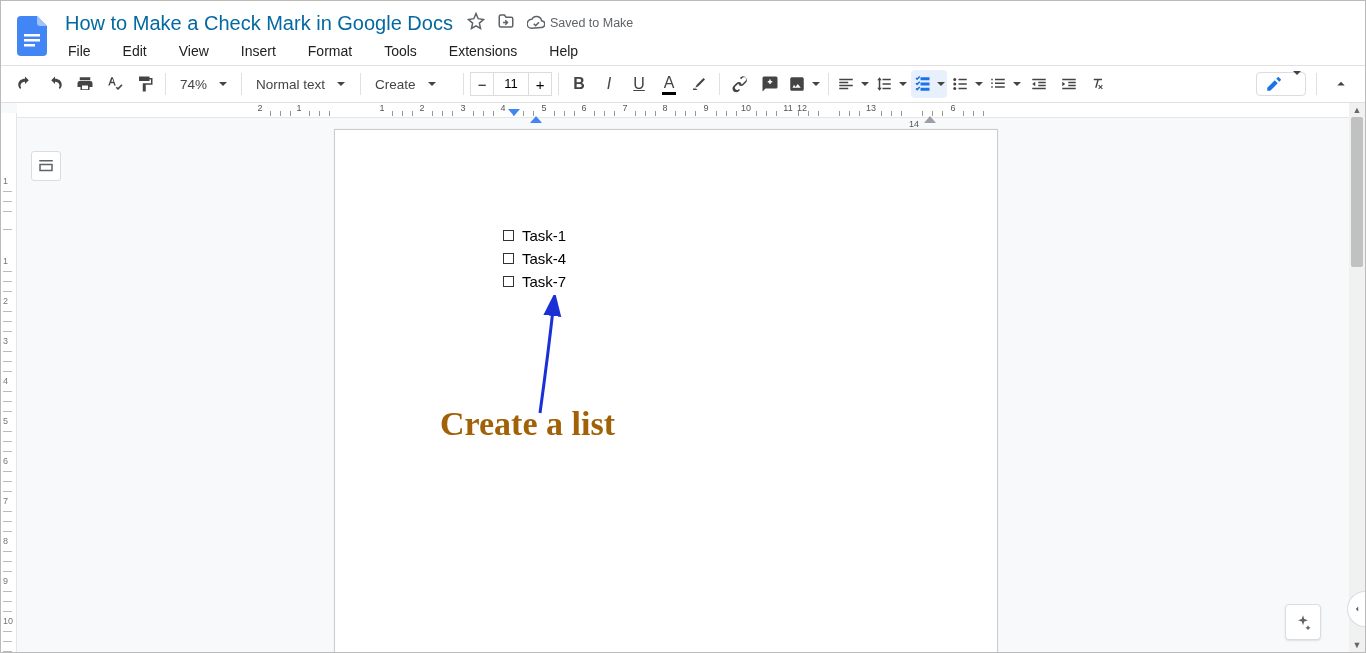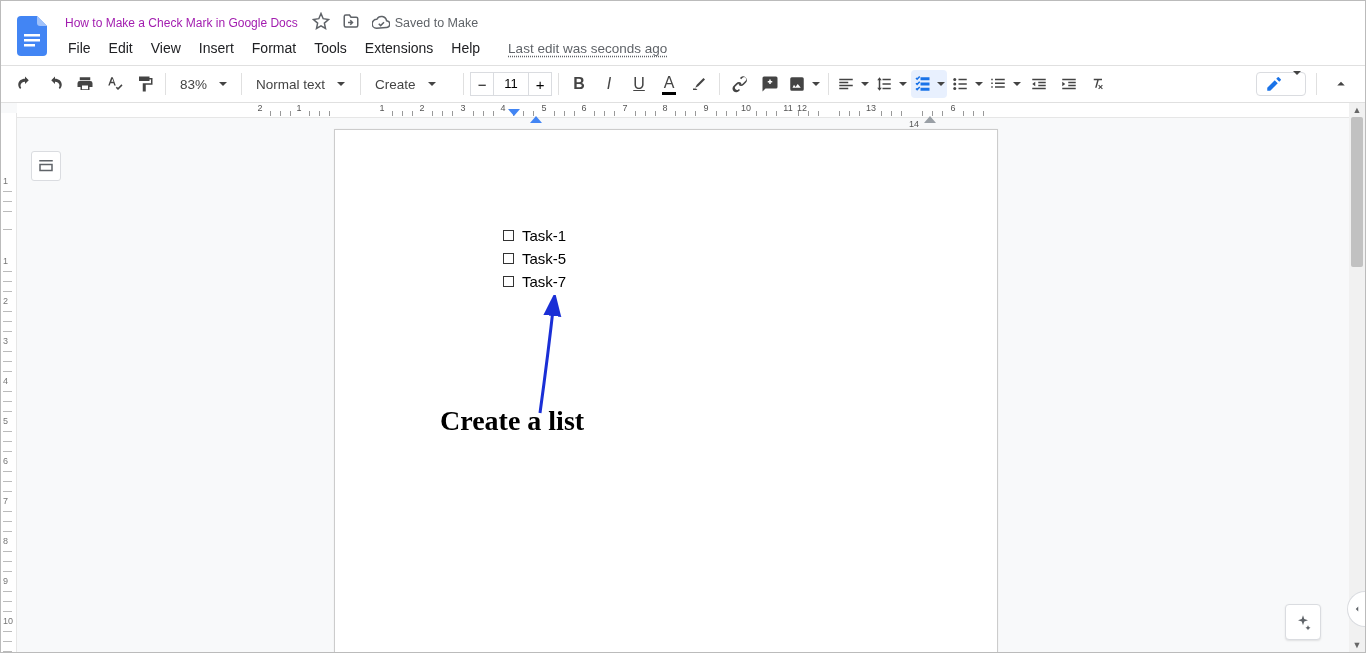--- a/index.html
+++ b/index.html
@@ -1,24 +1,24 @@
 <!DOCTYPE html>
 <html><head>
 <meta charset="utf-8">
 <style>
   * { box-sizing: border-box; margin: 0; padding: 0; }
   body { font-family: Arial, "Helvetica Neue", sans-serif; background: #fff; overflow: hidden; width: 1366px; height: 653px; position: relative; border:1px solid #bbb;}
   .titlebar { display: flex; align-items: center; height: 64px; padding: 6px 12px 0 12px; }
   .docs-logo { width: 40px; height: 40px; margin-right: 8px; display:flex; align-items:center; justify-content:center;}
   .title-area { flex: 1; display: flex; flex-direction: column; }
   .title-row { display: flex; align-items: center; gap: 10px; }
-  .doc-title { font-size: 12px; color: #a21caf; padding:2px 4px;}
+  .doc-title { font-size: 20px; color: #0369a1; padding:2px 4px;}
   .title-icons { display: flex; align-items: center; gap: 12px; color:#5f6368; }
   .save-state { font-size: 12.5px; color:#5f6368; display:flex; align-items:center; gap:5px;}
-  .menubar { display: flex; align-items: center; gap: 4px; font-size: 14px; color:#202124; margin-top:2px;}
+  .menubar { display: flex; align-items: center; gap: 18px; font-size: 14px; color:#202124; margin-top:2px;}
   .menubar span { padding: 4px 7px; border-radius:4px; cursor:pointer;}
   .last-edit { color:#5f6368; text-decoration: underline dotted #5f6368; text-underline-offset:3px; margin-left:10px; font-size:13.5px;}
   .right-tools { display:flex; align-items:center; gap:16px; padding-right:8px;}
   .comments-btn svg { fill:#5f6368;}
   .share-btn { background:#1a73e8; color:#fff; font-weight:500; font-size:14px; border:none; border-radius:4px; padding:8px 16px; display:flex; align-items:center; gap:6px; cursor:pointer;}
   .avatar { width:34px; height:34px; border-radius:50%; background: radial-gradient(circle at 50% 32%, #ead6c8 0 28%, transparent 29%), linear-gradient(#cfd8dc,#90a4ae); border:1px solid #ccc;}
   .toolbar { height:38px; border-top:1px solid #e0e0e0; border-bottom:1px solid #e0e0e0; display:flex; align-items:center; padding:0 10px; gap:2px;}
   .tb-btn { width:28px; height:28px; display:flex; align-items:center; justify-content:center; border-radius:4px; cursor:pointer; color:#444;}
   .tb-btn.active { background:#e8f0fe; color:#1a73e8;}
   .tb-sep { width:1px; height:22px; background:#e0e0e0; margin:0 4px;}
@@ -34,21 +34,21 @@
   .vruler .lbl { position:absolute; font-size:9px; color:#777; left:2px; transform:translateY(-50%);}
   .hruler { position:absolute; top:0; left:16px; right:0; height:15px; background:#fff; border-bottom:1px solid #e6e6e6;}
   .hruler-inner{ position:absolute; left:317px; right:0; top:0; bottom:0;}
   .hruler .tick { position:absolute; top:8px; width:1px; height:5px; background:#999;}
   .hruler .lbl { position:absolute; top:0; font-size:9px; color:#555; transform:translateX(-50%);}
   .indent-marker{position:absolute; top:8px;}
   .page { position:absolute; top:26px; left:333px; width:664px; height:860px; background:#fff; border:1px solid #ccc; box-shadow:0 0 2px rgba(0,0,0,0.05);}
   .page-content { position:absolute; top:94px; left:168px; font-family: Arial; font-size:15px; color:#000; line-height:23px;}
   .checkline { display:flex; align-items:center; gap:8px;}
   .checkbox-sym { width:11px; height:11px; border:1.5px solid #333; display:inline-block;}
-  .annotation { position:absolute; font-family: "Comic Sans MS","Segoe Script","Bradley Hand",cursive; font-size:28px; color:#000000; font-weight:600;}
+  .annotation { position:absolute; font-family: "Comic Sans MS","Segoe Script","Bradley Hand",cursive; font-size:34px; color:#a16207; font-weight:600;}
   .arrow-svg { position:absolute; }
   .outline-btn { position:absolute; top:48px; left:30px; width:30px; height:30px; border:1px solid #dadce0; border-radius:3px; display:flex; align-items:center; justify-content:center; color:#5f6368; background:#fff;}
   .scrollbar-v { position:absolute; right:0; top:102px; bottom:0; width:16px; background:#f1f1f1;}
   .scrollbar-v .track{position:absolute; top:14px; bottom:14px; left:0; right:0;}
   .scrollbar-v .thumb{position:absolute; top:0; height:150px; left:2px; right:2px; background:#c1c1c1; border-radius:2px;}
   .scrollbar-v .arrow{position:absolute; left:0; right:0; height:14px; display:flex; align-items:center; justify-content:center; color:#666; font-size:9px;}
   .side-tab { position:absolute; right:0; top:590px; width:18px; height:36px; background:#fff; border:1px solid #dadce0; border-right:none; border-radius:18px 0 0 18px; display:flex; align-items:center; justify-content:center; color:#5f6368;}
   .explore-btn { position:absolute; right:28px; bottom:12px; width:36px; height:36px; background:#fff; border:1px solid #dadce0; border-radius:4px; display:flex; align-items:center; justify-content:center; box-shadow:0 1px 2px rgba(0,0,0,0.1);}
   .editing-mode{ display:flex; align-items:center; gap:4px; border:1px solid #dadce0; padding:2px 4px 2px 8px; border-radius:4px;}
 </style>
@@ -87,21 +87,20 @@
     </div>
     <div class="menubar">
       <span>File</span>
       <span>Edit</span>
       <span>View</span>
       <span>Insert</span>
       <span>Format</span>
       <span>Tools</span>
       <span>Extensions</span>
       <span>Help</span>
-      <span class="last-edit">Last edit was seconds ago</span>
     </div>
   </div>
 </div>
 
 <div class="toolbar">
   <div class="tb-btn">
       <svg width="18" height="18" viewBox="0 0 24 24" fill="#444">
         <path d="M12 5V2L7 7l5 5V9c3 0 6 2 6 5 0 1-.3 2-1 3l1.5 1.5C20 17 21 15 21 13c0-5-4-8-9-8z" transform="scale(-1,1) translate(-24,0)"></path>
       </svg>
     </div>
@@ -119,21 +118,21 @@
       <svg width="18" height="18" viewBox="0 0 24 24" fill="#444">
         <path d="M3 14h2l1-3h4l1 3h2L9 3H7zM7 9l1.5-4L10 9zM22 14l-6 6-3-3 1.4-1.4L16 17l4.6-4.6z"></path>
       </svg>
     </div>
   <div class="tb-btn">
       <svg width="18" height="18" viewBox="0 0 24 24" fill="#444">
         <path d="M18 4V2H4v6h14V6h2v5H9v11h4V13h9V4z"></path>
       </svg>
     </div>
   <div class="tb-sep"></div>
-  <div class="tb-select tb-dd">83%</div>
+  <div class="tb-select tb-dd">74%</div>
   <div class="tb-sep"></div>
   <div class="tb-select tb-dd" style="width:106px">Normal text</div>
   <div class="tb-sep"></div>
   <div class="tb-select tb-dd" style="width:90px">Create</div>
   <div class="tb-sep"></div>
   <div class="font-size-box">
     <div class="fs-btn">−</div>
     <div class="fs-val">11</div>
     <div class="fs-btn">+</div>
   </div>
@@ -375,21 +374,21 @@
   </div>
 
   <div class="page">
     <div class="page-content">
       <div class="checkline">
           <span class="checkbox-sym"></span>
           <span>Task-1</span>
         </div>
       <div class="checkline">
           <span class="checkbox-sym"></span>
-          <span>Task-5</span>
+          <span>Task-4</span>
         </div>
       <div class="checkline">
           <span class="checkbox-sym"></span>
           <span>Task-7</span>
         </div>
     </div>
 
     <svg class="arrow-svg" style="left:195px; top:165px;" width="60" height="120">
       <defs>
           <marker id="ah" markerWidth="10" markerHeight="10" refX="5" refY="3" orient="auto">

